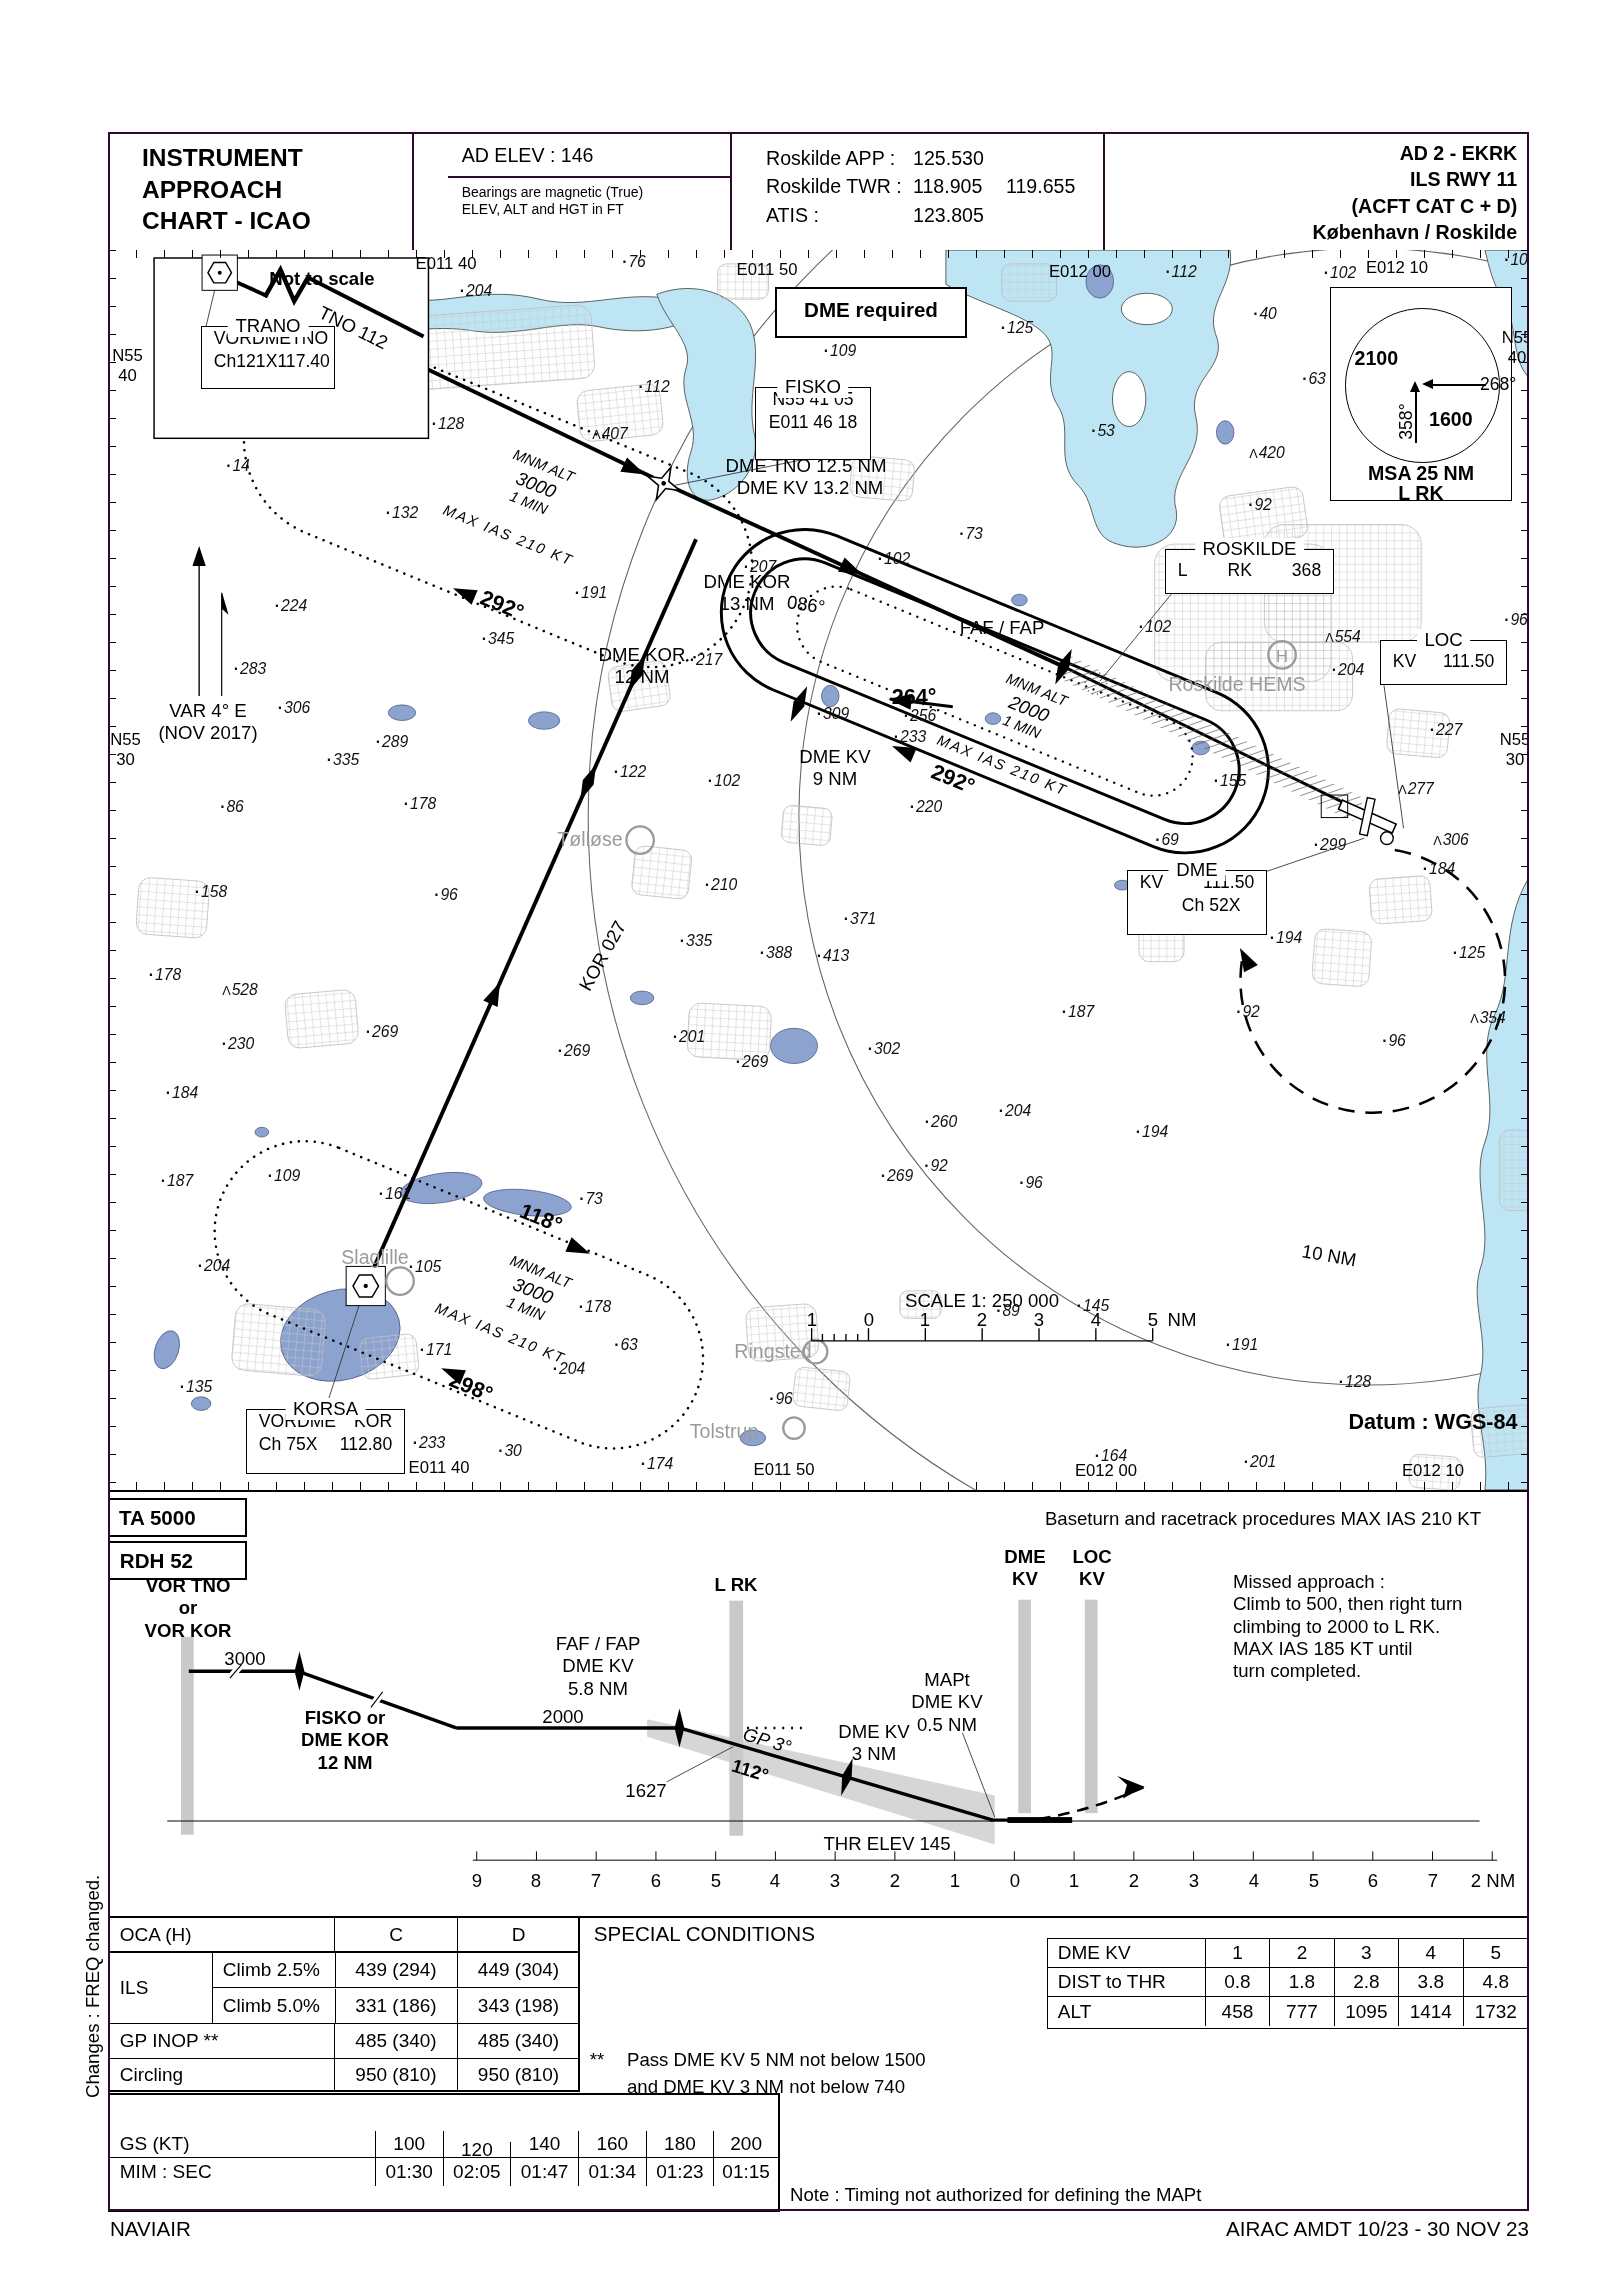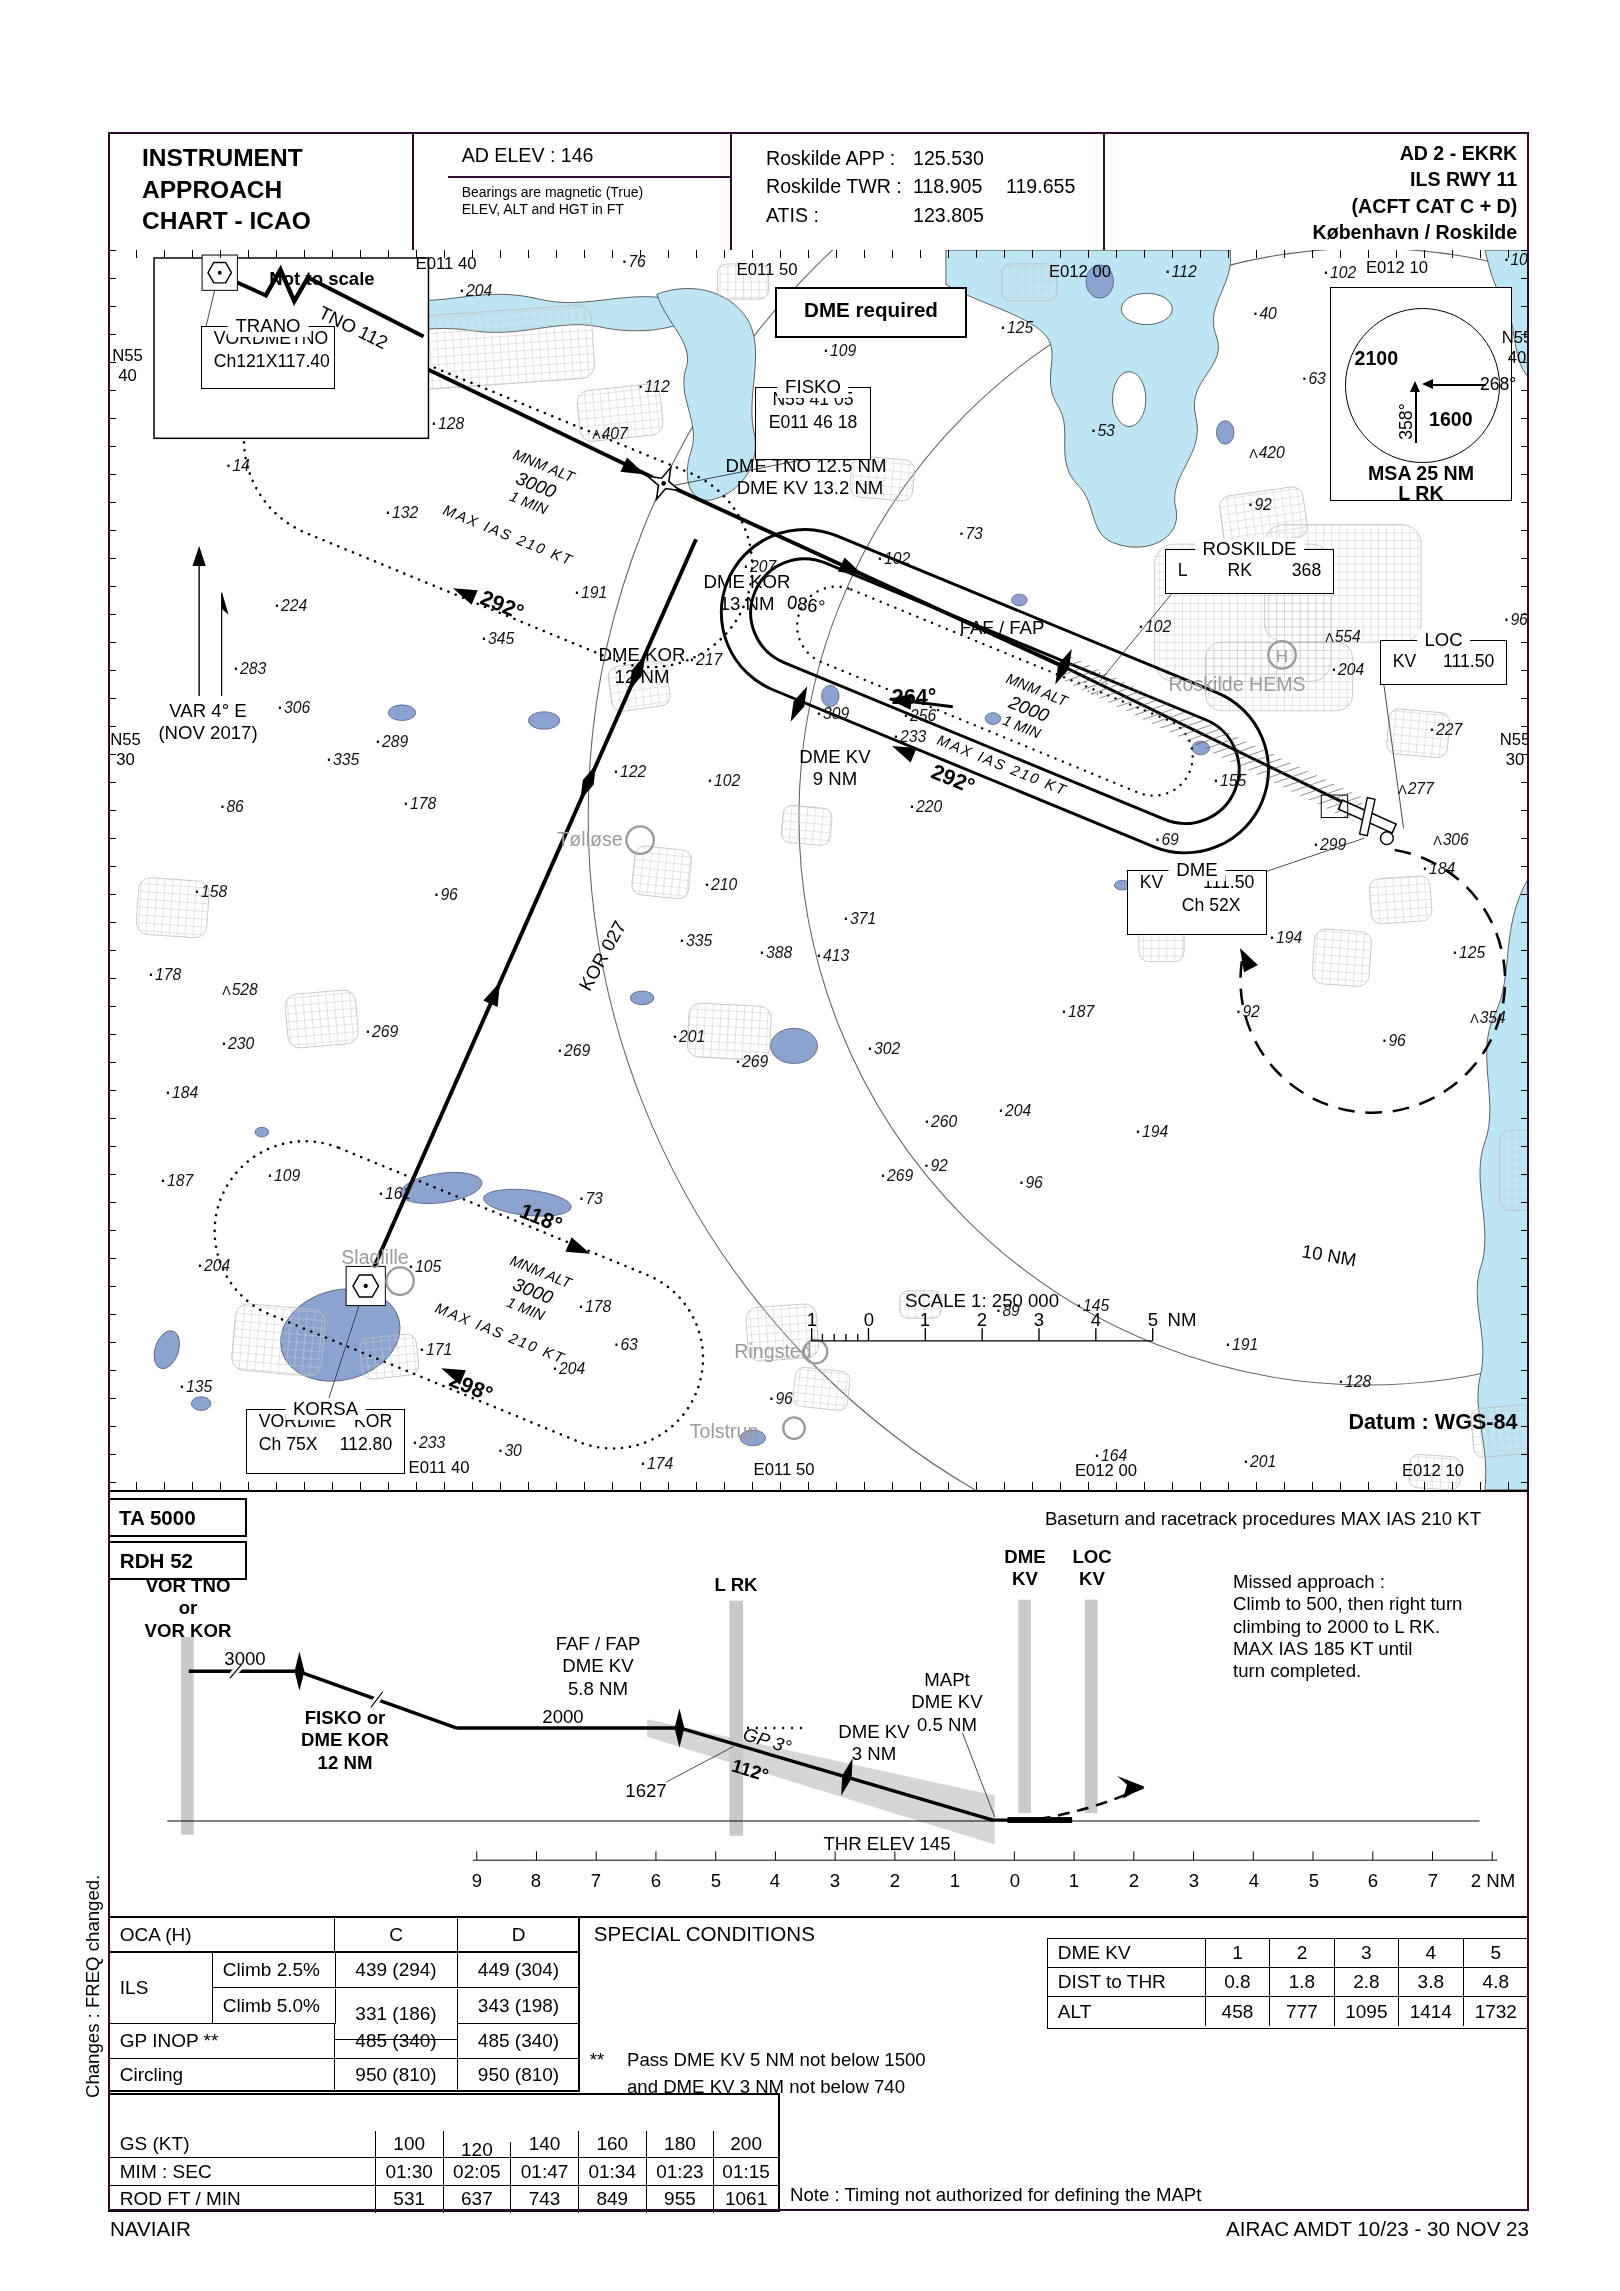--- a/index.html
+++ b/index.html
@@ -719,21 +719,21 @@
 
   <div class="tbl" style="left:108px;top:1916px;width:472px;height:176px;">
     <div class="c lft thick" style="left:0;top:0;width:225px;height:35px;">OCA (H)</div>
     <div class="c ctr thick" style="left:225px;top:0;width:123px;height:35px;">C</div>
     <div class="c ctr thick nr" style="left:348px;top:0;width:121px;height:35px;">D</div>
     <div class="c lft" style="left:0;top:35px;width:103px;height:71px;">ILS</div>
     <div class="c lft" style="left:103px;top:35px;width:123px;height:35px;">Climb 2.5%</div>
     <div class="c ctr" style="left:225px;top:35px;width:123px;height:35px;">439 (294)</div>
     <div class="c ctr nr" style="left:348px;top:35px;width:121px;height:35px;">449 (304)</div>
     <div class="c lft" style="left:103px;top:71px;width:123px;height:35px;">Climb 5.0%</div>
-    <div class="c ctr" style="left:225px;top:71px;width:123px;height:51px;">331 (186)</div>
+    <div class="c ctr" style="left:225px;top:71px;width:123px;height:35px;">331 (186)</div>
     <div class="c ctr nr" style="left:348px;top:71px;width:121px;height:35px;">343 (198)</div>
     <div class="c lft" style="left:0;top:106px;width:225px;height:35px;">GP INOP **</div>
     <div class="c ctr" style="left:225px;top:106px;width:123px;height:35px;">485 (340)</div>
     <div class="c ctr nr" style="left:348px;top:106px;width:121px;height:35px;">485 (340)</div>
     <div class="c lft nb" style="left:0;top:141px;width:225px;height:31px;">Circling</div>
     <div class="c ctr nb" style="left:225px;top:141px;width:123px;height:31px;">950 (810)</div>
     <div class="c ctr nb nr" style="left:348px;top:141px;width:121px;height:31px;">950 (810)</div>
   </div>
 
   <div id="special" style="left:580px;top:1916px;width:949px;height:176px;">
@@ -783,29 +783,20 @@
         </div>
         <div class="grow" style="height: 27.4px;">
           <div class="gc lbl" style="width: 267px;">MIM : SEC</div>
           <div class="gc" style="width: 68px;">01:30</div>
           <div class="gc" style="width: 68px;">02:05</div>
           <div class="gc" style="width: 68px;">01:47</div>
           <div class="gc" style="width: 68px;">01:34</div>
           <div class="gc" style="width: 68px;">01:23</div>
           <div class="gc" style="width: 64px;">01:15</div>
         </div>
-        <div class="grow" style="height: 27.4px;">
-          <div class="gc lbl" style="width: 267px;">ROD FT / MIN</div>
-          <div class="gc" style="width: 68px;">531</div>
-          <div class="gc" style="width: 68px;">637</div>
-          <div class="gc" style="width: 68px;">743</div>
-          <div class="gc" style="width: 68px;">849</div>
-          <div class="gc" style="width: 68px;">955</div>
-          <div class="gc" style="width: 64px;">1061</div>
-        </div>
       </div>
   </div>
   <div style="position:absolute;left:790px;top:2184px;font-size:18.6px;">Note : Timing not authorized for defining the MAPt</div>
 
   <div id="changes" style="left:82px;top:2098px;">Changes : FREQ changed.</div>
 
   <div id="frame"></div>
   <div id="navfoot" style="left:110px;top:2217px;">NAVIAIR</div>
   <div id="airac" style="left:941px;top:2217px;width:588px;text-align:right;">AIRAC AMDT 10/23 - 30 NOV 23</div>
 </div>

